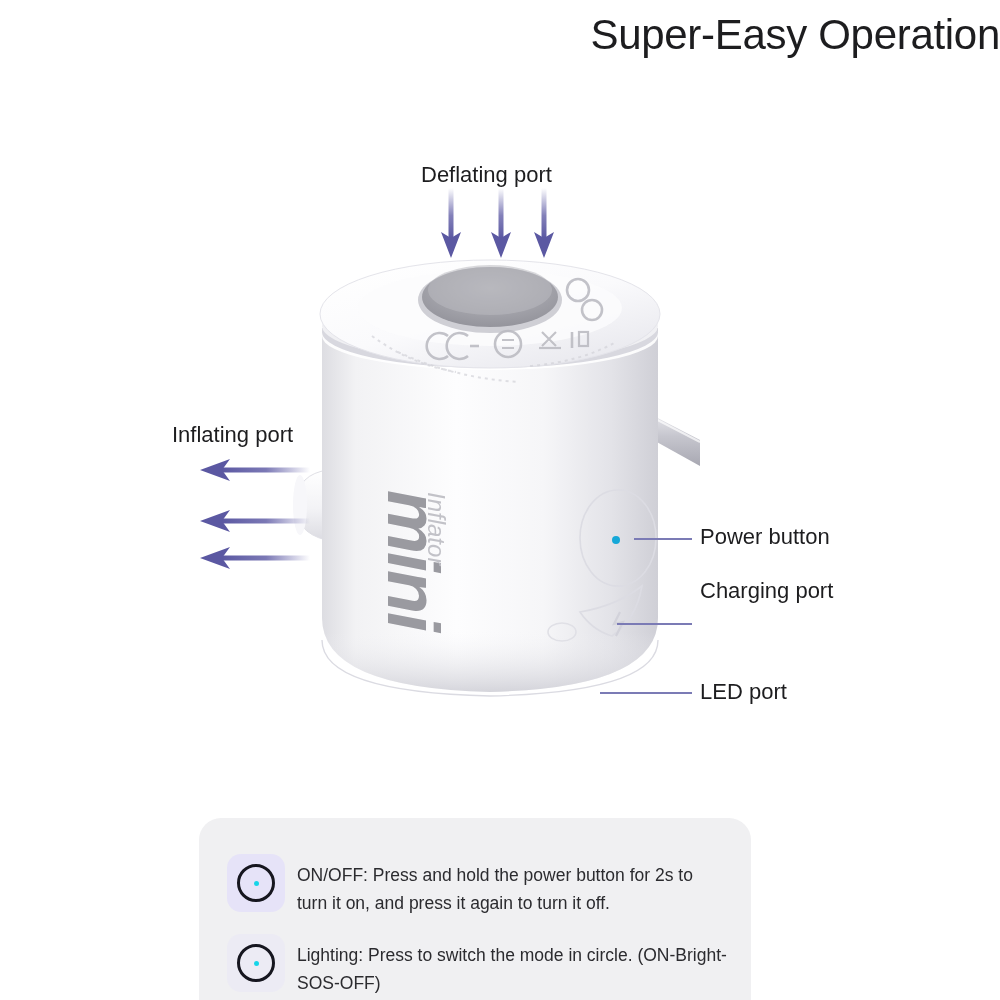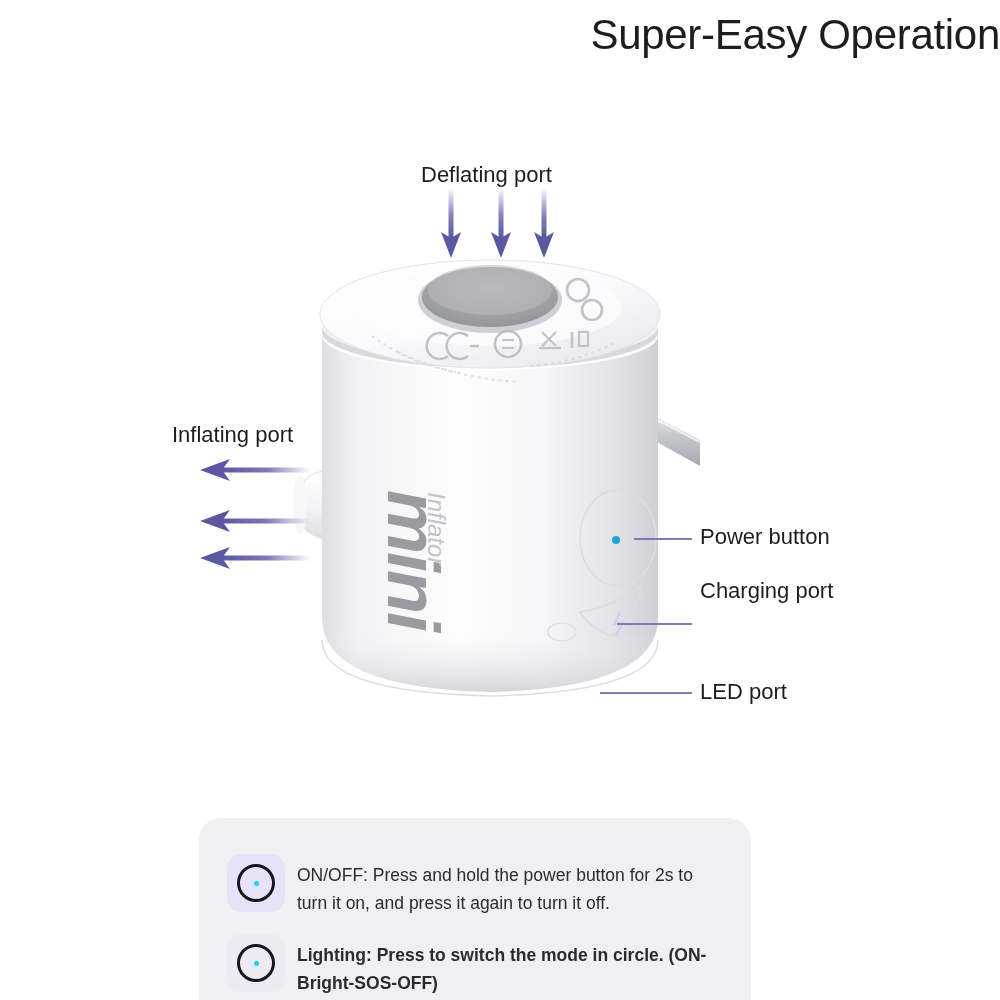--- a/index.html
+++ b/index.html
@@ -100,21 +100,21 @@
     margin-left: 27px;
   }
   .instruction-row {
     position: absolute;
     display: flex;
     align-items: flex-start;
     left: 28px;
     right: 24px;
   }
   #row-onoff    { top: 36px; }
-  #row-lighting { top: 116px; font-weight: bold; }
+  #row-lighting { top: 116px; }
 
   .inst-icon {
     position: relative;
     width: 58px;
     height: 58px;
     flex: 0 0 58px;
     border-radius: 14px;
     display: flex;
     align-items: center;
     justify-content: center;

